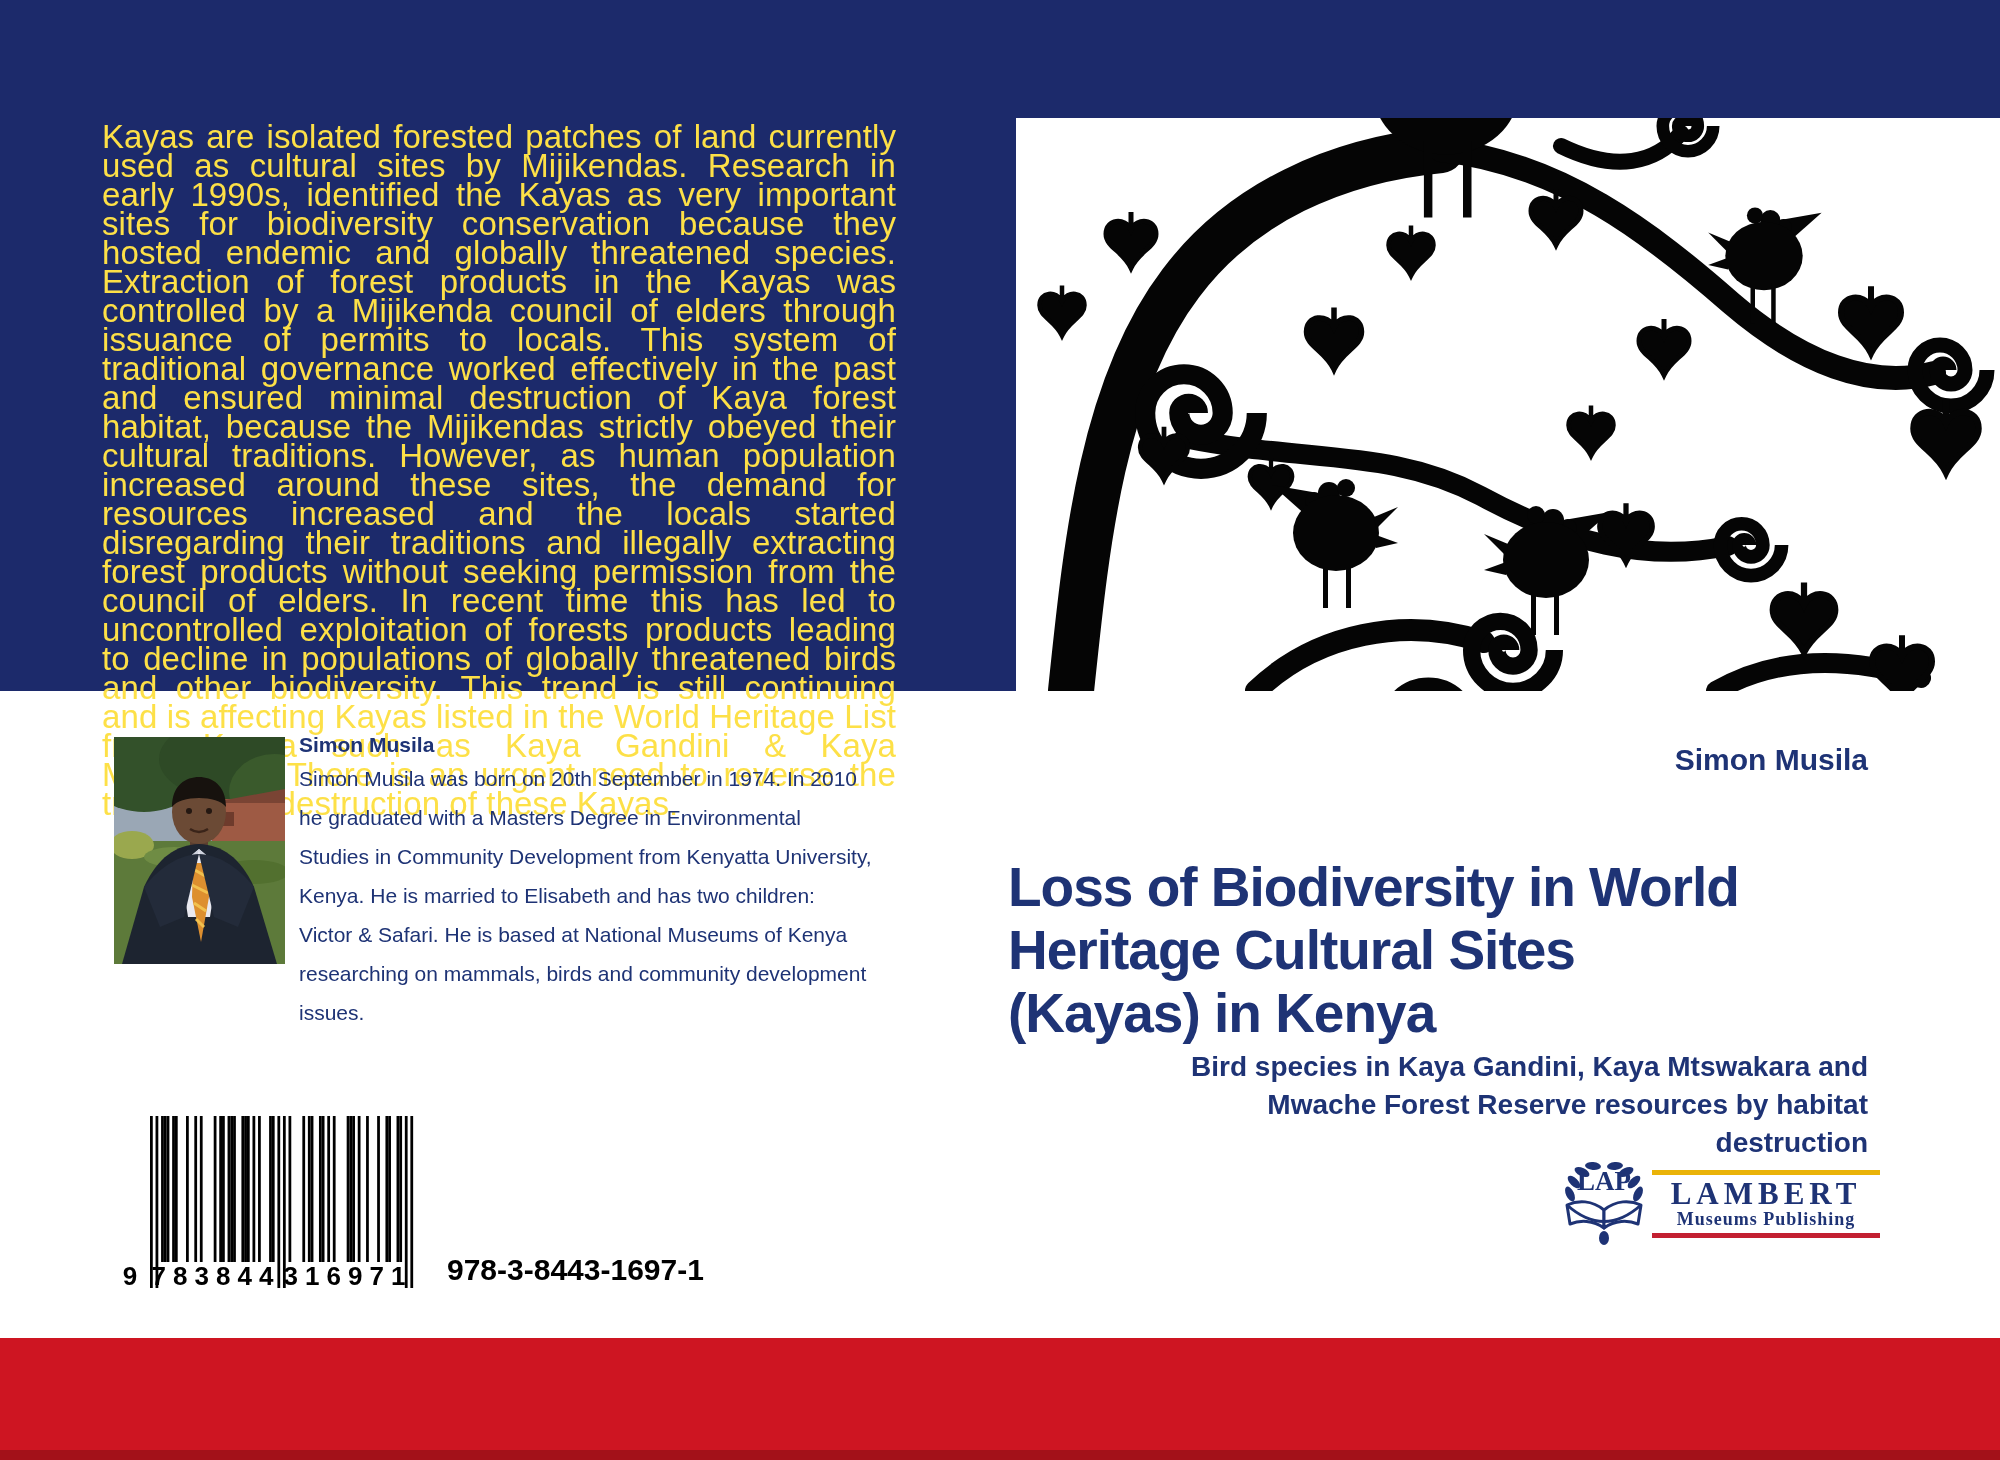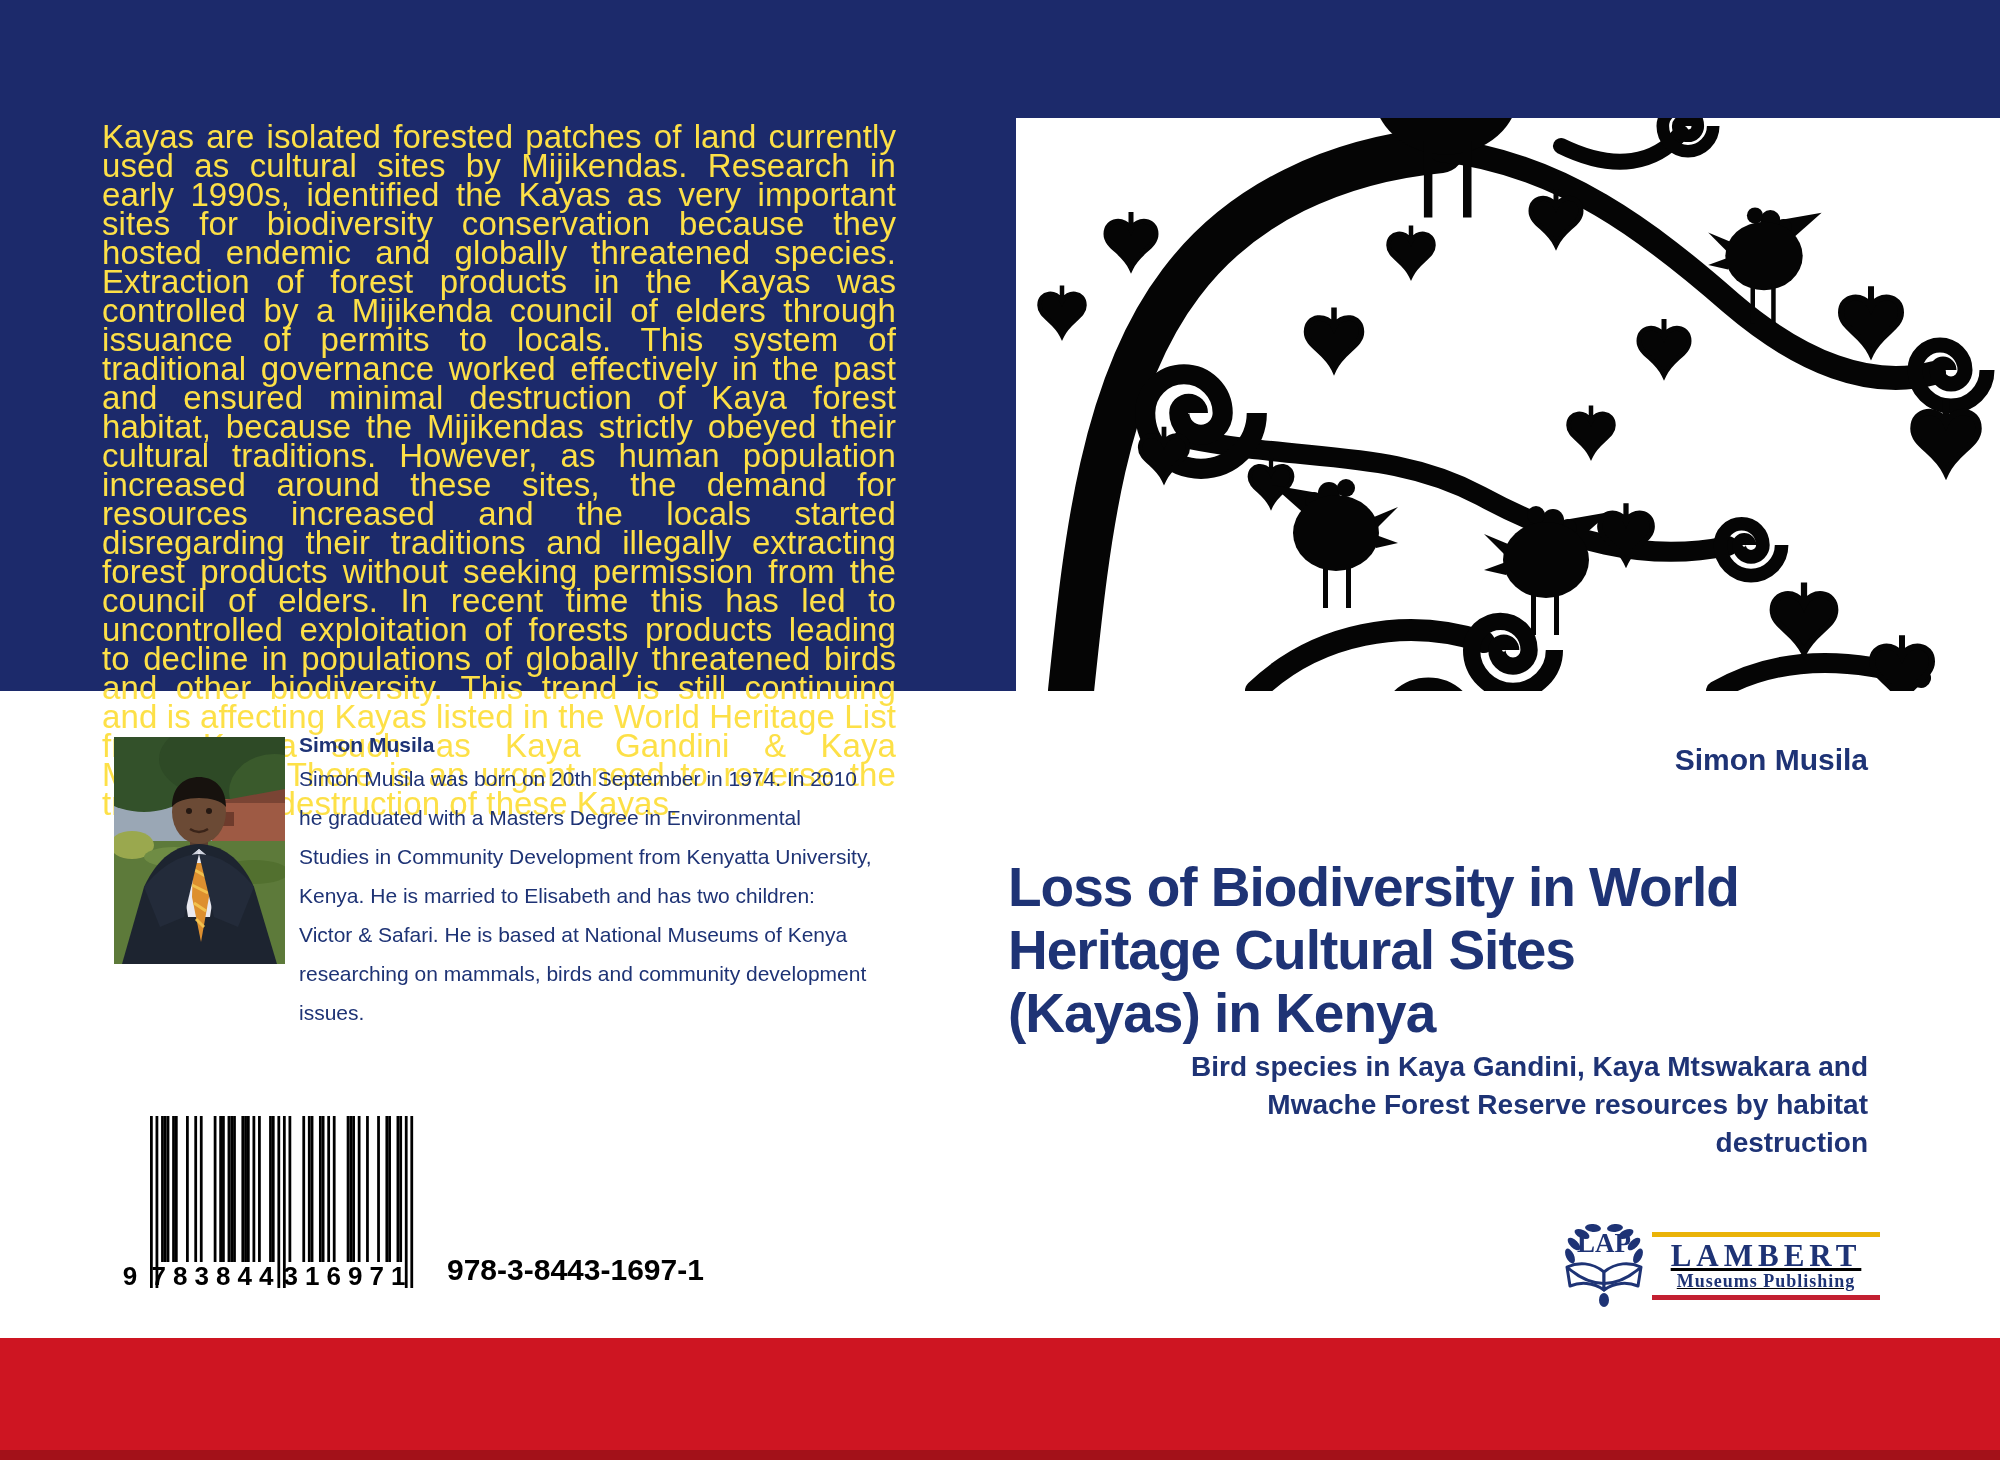--- a/index.html
+++ b/index.html
@@ -32,21 +32,21 @@
   .subtitle { position:absolute; right:132px; top:1048px; width:800px; text-align:right;
               color:#1e3375; font-size:28px; font-weight:700; line-height:38px;
               white-space:pre-line; }
 
   .barcode { position:absolute; left:116px; top:1112px; }
   .barcode text { font-family:"Liberation Sans", sans-serif; font-weight:700; fill:#000; }
 
   .isbn-text { position:absolute; left:447px; top:1252px; color:#000;
                font-size:30px; font-weight:700; line-height:36px; }
 
-  .logo { position:absolute; left:1560px; top:1222px; width:320px; height:86px; display:flex; align-items:flex-start;text-decoration:underline; }
+  .logo { position:absolute; left:1560px; top:1160px; width:320px; height:86px; display:flex; align-items:flex-start; }
   .logo-emblem { width:88px; height:86px; flex:0 0 auto; }
   .logo-wordmark { margin-left:4px; margin-top:10px; width:228px;
                    border-top:5px solid #eab308; border-bottom:5px solid #c32031;
                    padding:3px 2px 4px 2px; text-align:center; }
   .logo-name { font-family:"Liberation Serif", serif; font-weight:700; color:#1e3375;
                font-size:31px; line-height:31px; letter-spacing:5px; }
   .logo-tagline { font-family:"Liberation Serif", serif; font-weight:700; color:#1e3375;
                   font-size:18px; line-height:20px; letter-spacing:1px; }
 
   .red-stripe { position:absolute; left:0; top:1338px; width:2000px; height:122px;

